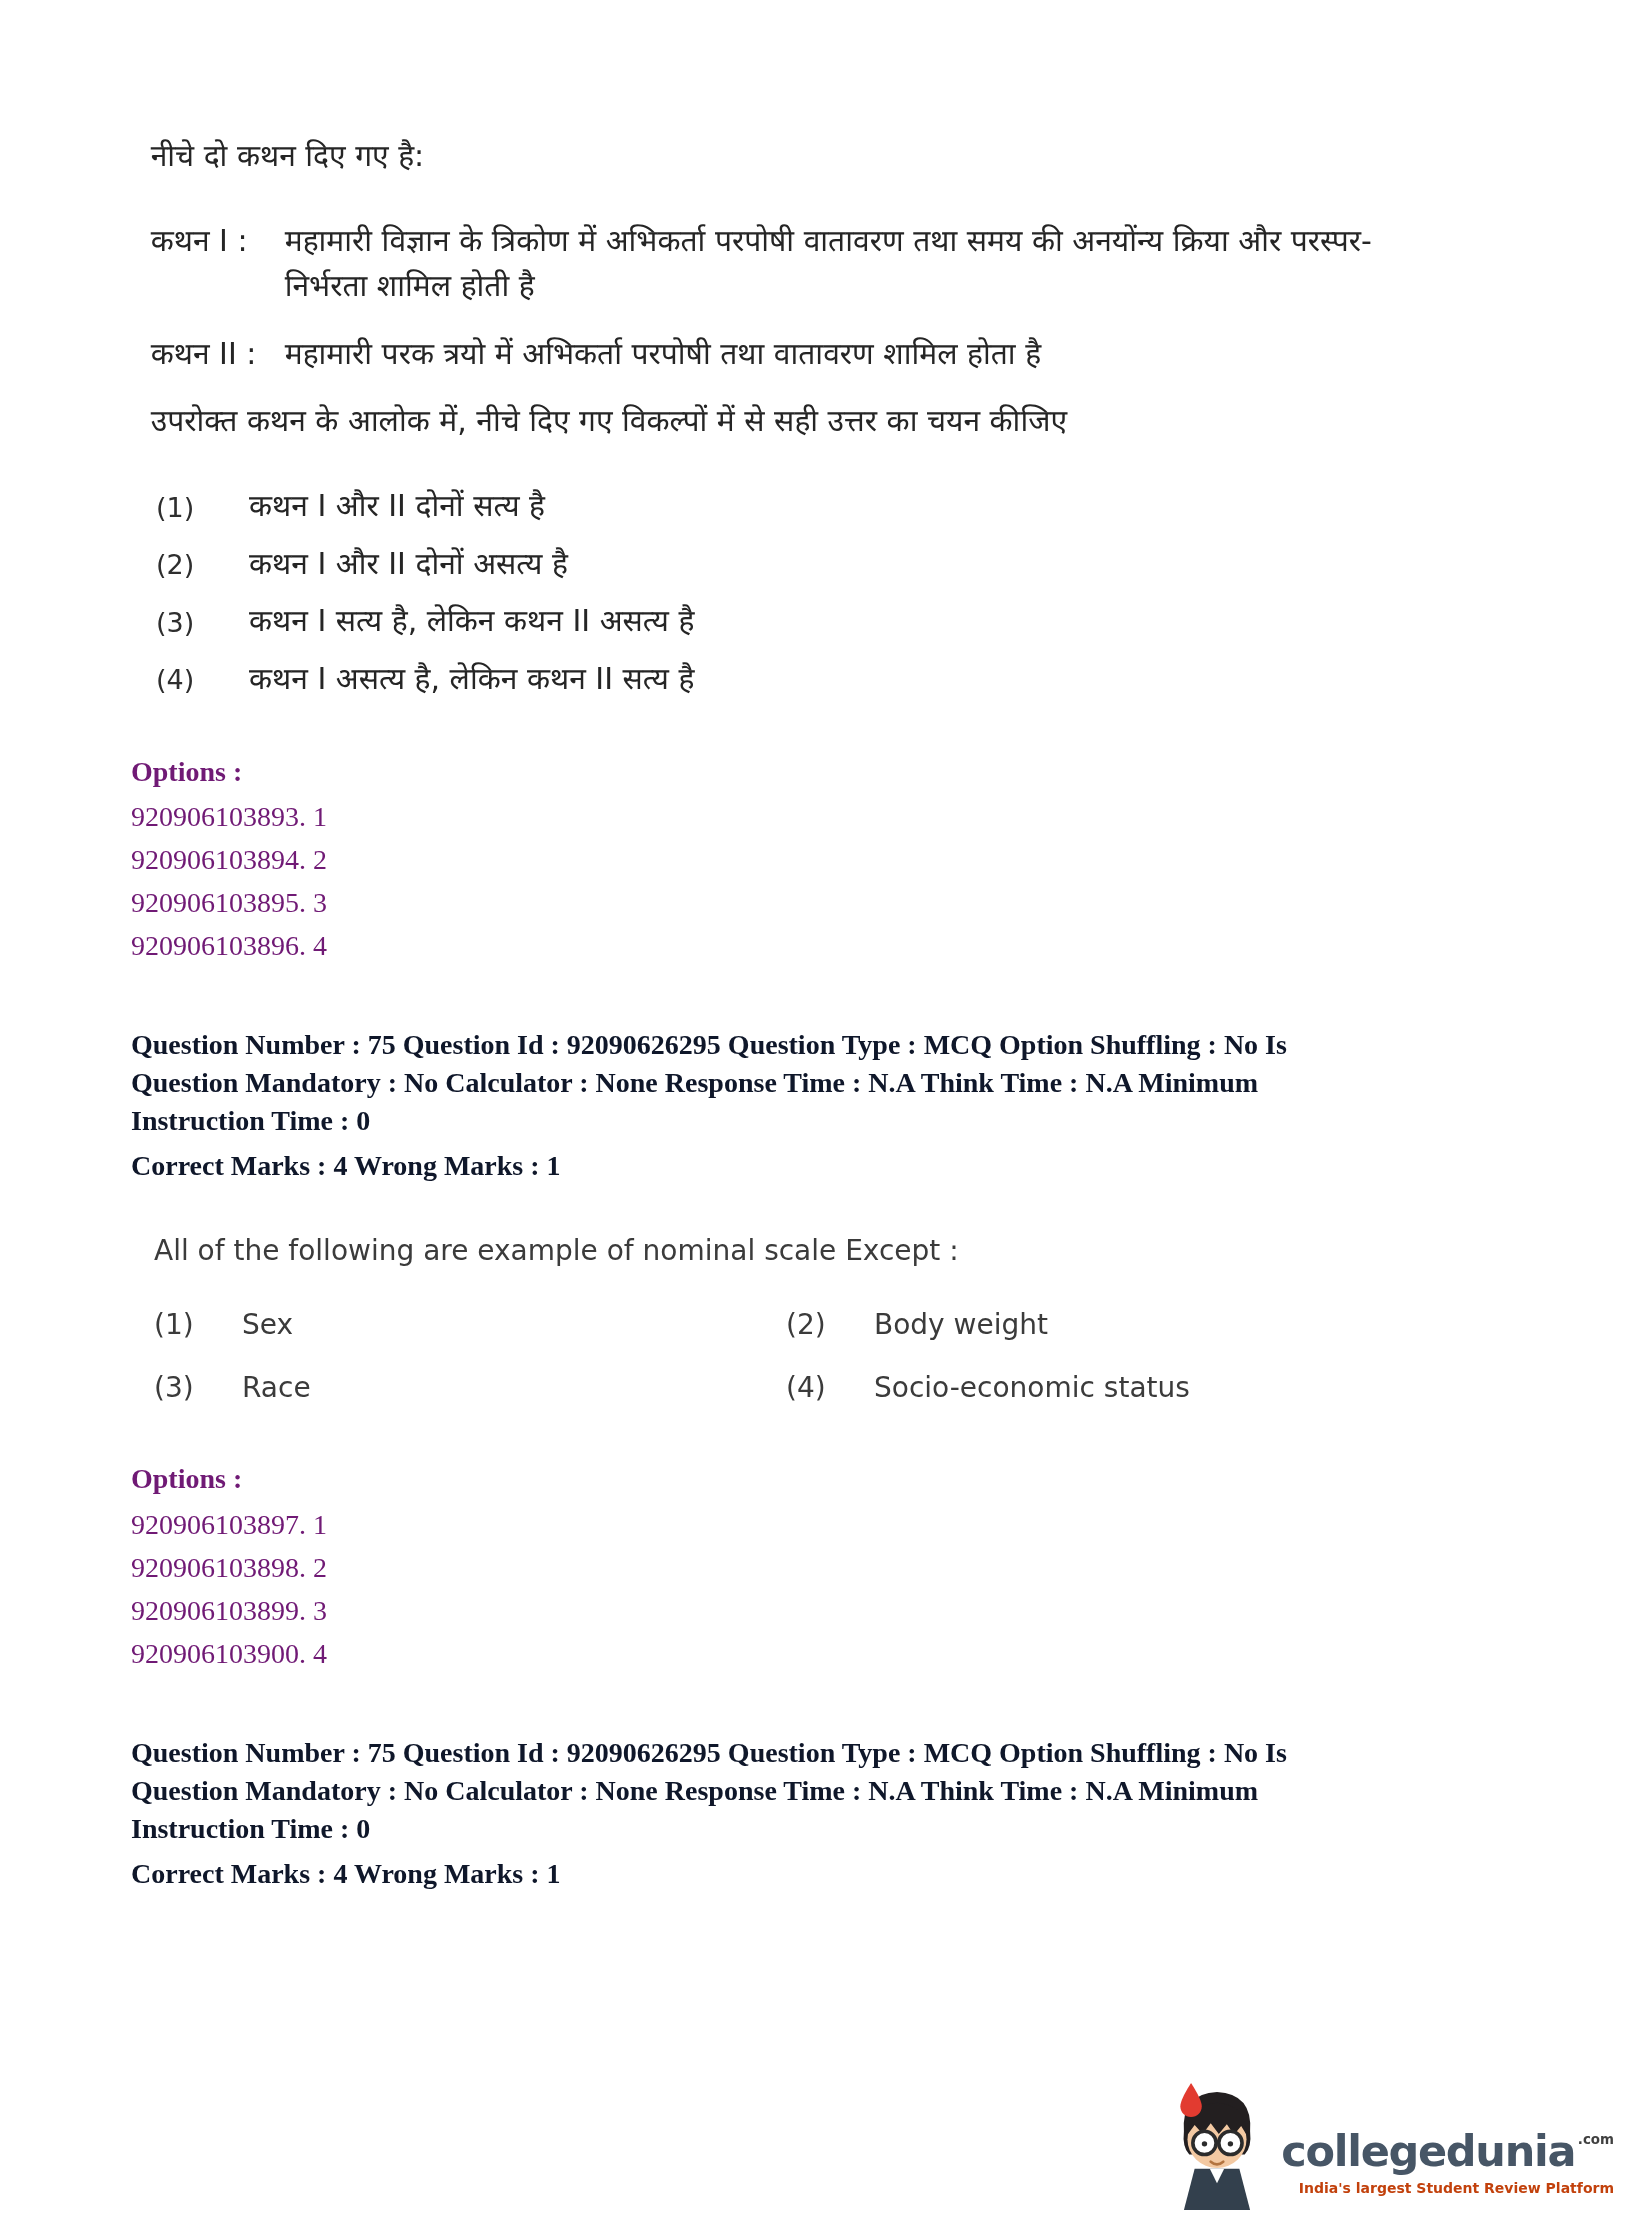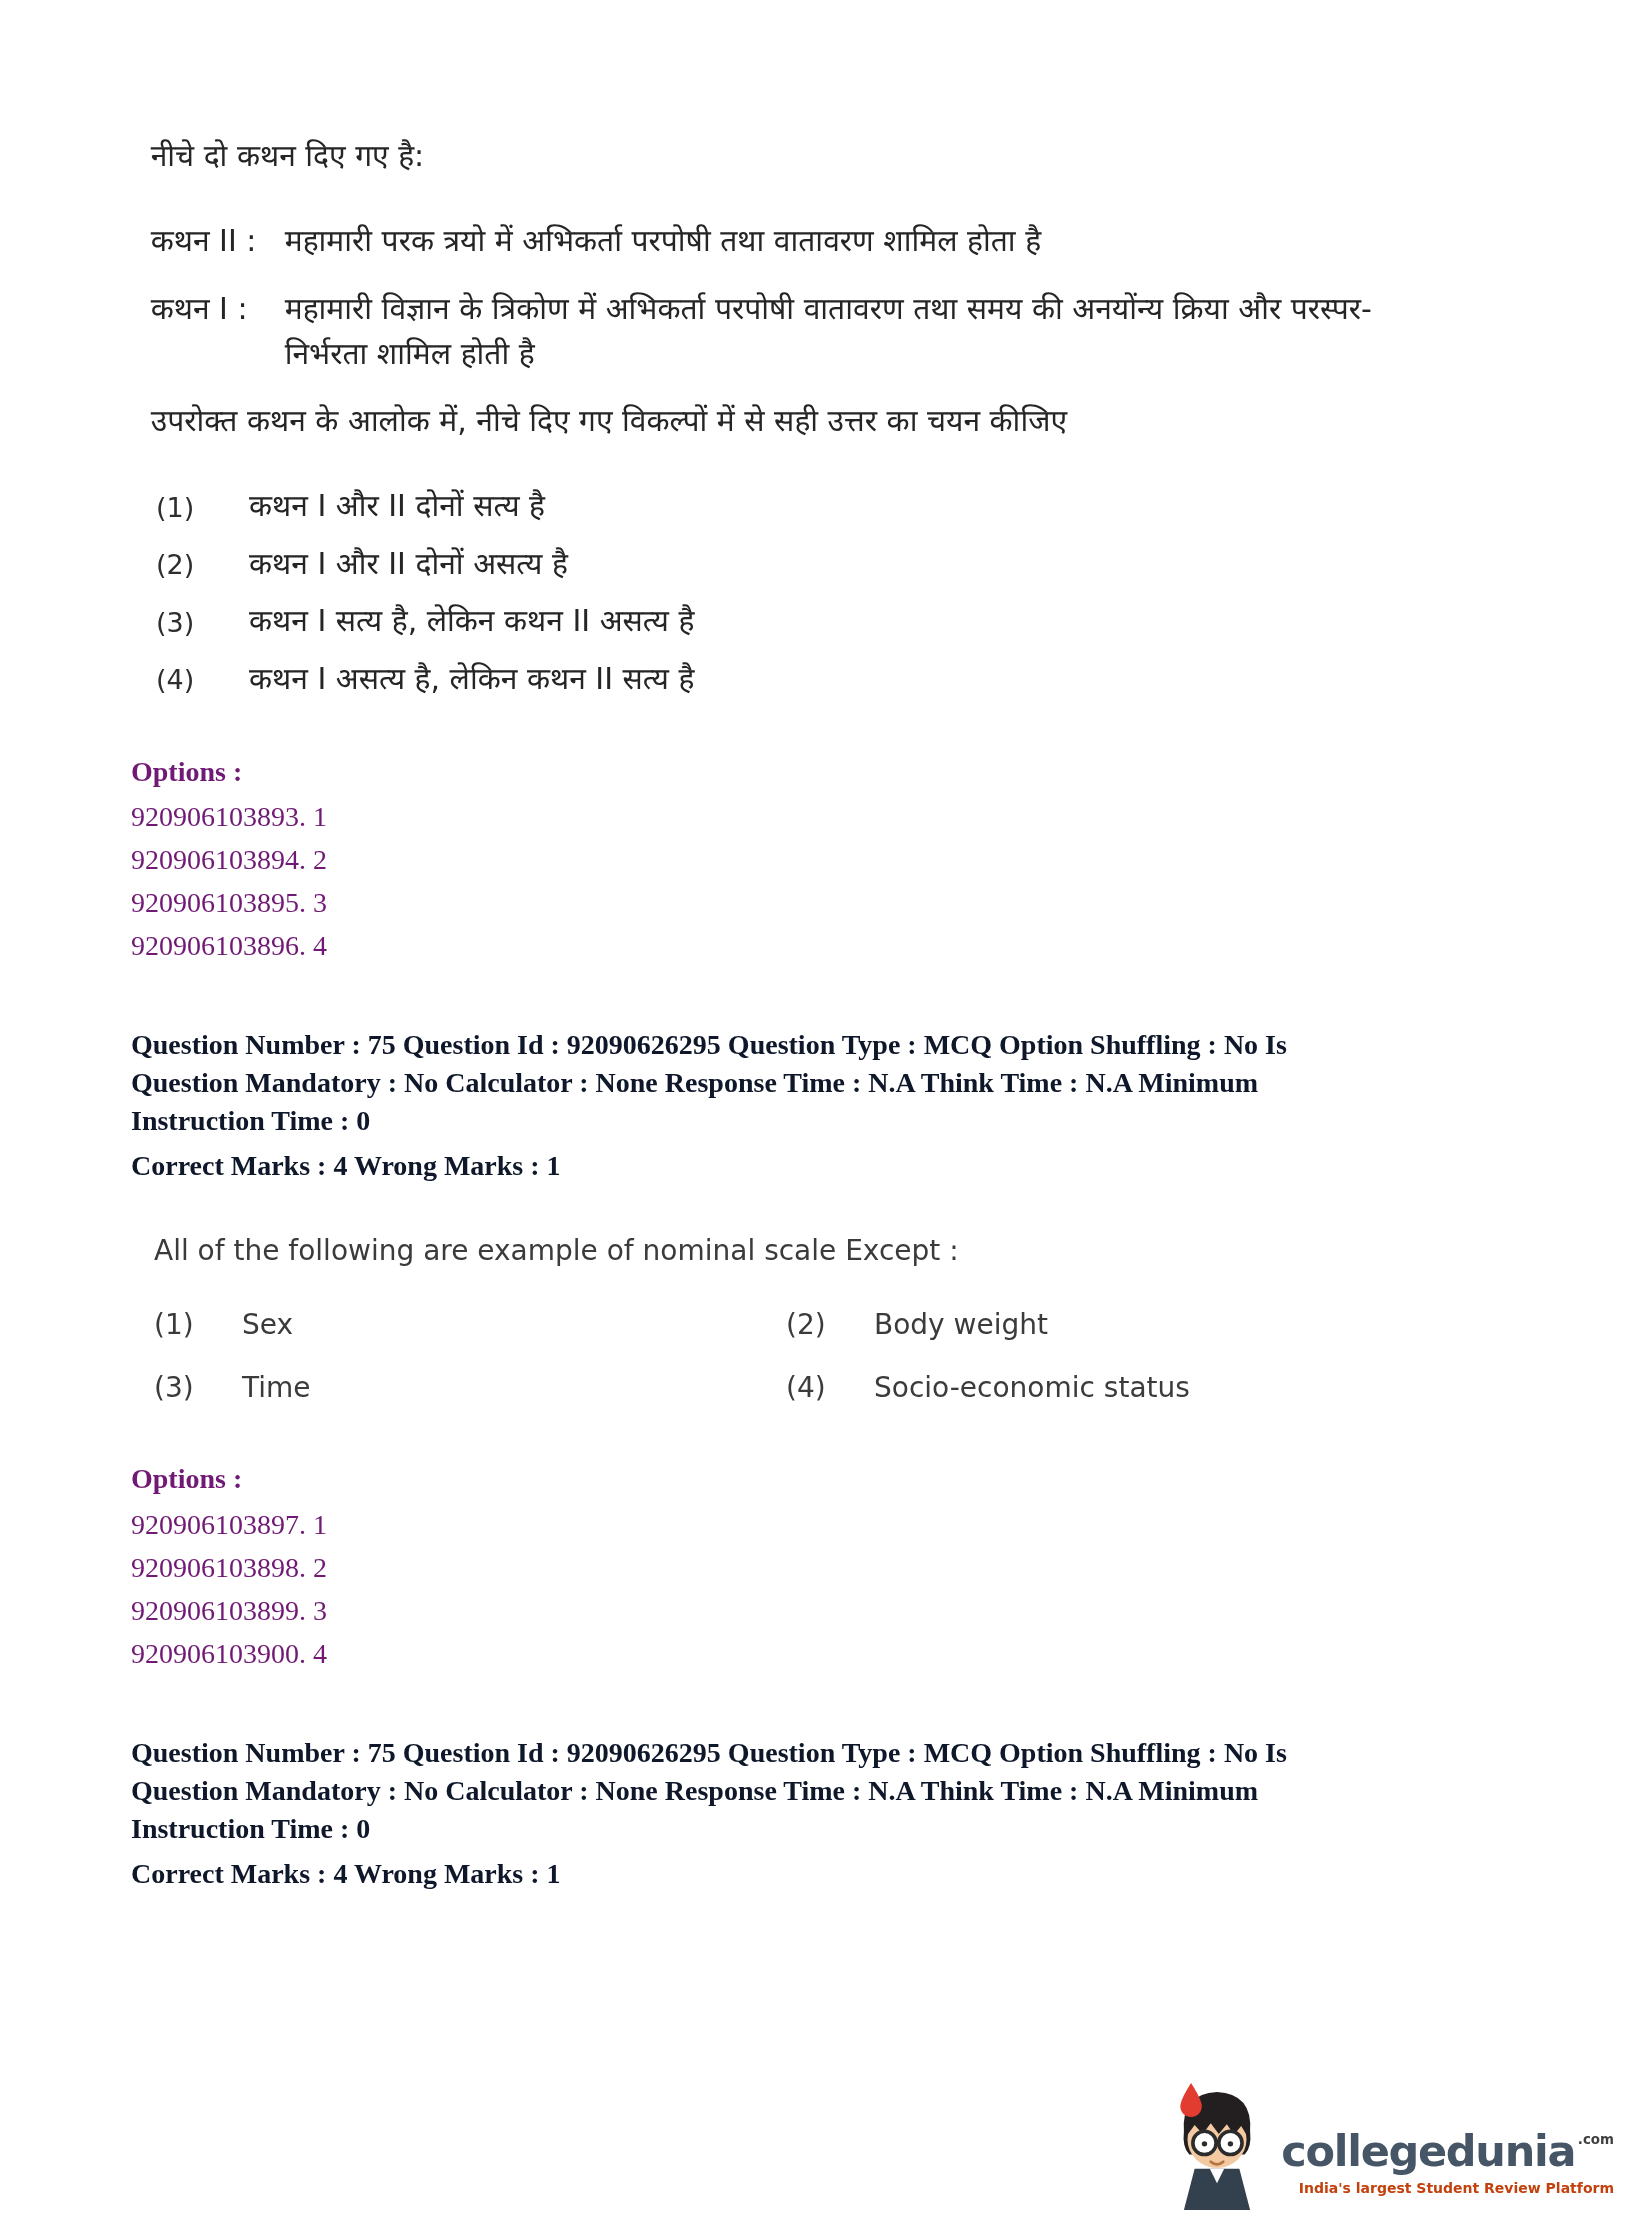--- a/index.html
+++ b/index.html
@@ -51,27 +51,27 @@
 </head>
 <body>
 
 <div class="page">
   <div class="content">
 
     <section class="hindi-block">
       <p class="h-intro">नीचे दो कथन दिए गए है:</p>
 
       <div class="h-statement">
-        <span class="h-label">कथन II :</span>
-        <span class="h-text">महामारी परक त्रयो में अभिकर्ता परपोषी तथा वातावरण शामिल होता है</span>
+        <span class="h-label">कथन I :</span>
+        <span class="h-text">महामारी विज्ञान के त्रिकोण में अभिकर्ता परपोषी वातावरण तथा समय की अनयोंन्य क्रिया और परस्पर-निर्भरता शामिल होती है</span>
       </div>
 
       <div class="h-statement">
-        <span class="h-label">कथन I :</span>
-        <span class="h-text">महामारी विज्ञान के त्रिकोण में अभिकर्ता परपोषी वातावरण तथा समय की अनयोंन्य क्रिया और परस्पर-निर्भरता शामिल होती है</span>
+        <span class="h-label">कथन II :</span>
+        <span class="h-text">महामारी परक त्रयो में अभिकर्ता परपोषी तथा वातावरण शामिल होता है</span>
       </div>
 
       <p class="h-instruction">उपरोक्त कथन के आलोक में, नीचे दिए गए विकल्पों में से सही उत्तर का चयन कीजिए</p>
 
       <div class="h-options">
         <div class="h-opt">
           <span class="opt-num">(1)</span>
           <span class="opt-text">कथन I और II दोनों सत्य है</span>
         </div>
         <div class="h-opt">
@@ -110,21 +110,21 @@
         <div class="e-cell">
           <span class="e-num">(1)</span>
           <span class="e-text">Sex</span>
         </div>
         <div class="e-cell">
           <span class="e-num">(2)</span>
           <span class="e-text">Body weight</span>
         </div>
         <div class="e-cell">
           <span class="e-num">(3)</span>
-          <span class="e-text">Time</span>
+          <span class="e-text">Race</span>
         </div>
         <div class="e-cell">
           <span class="e-num">(4)</span>
           <span class="e-text">Socio-economic status</span>
         </div>
       </div>
     </section>
 
     <section class="opt-ids">
       <p class="ids-label">Options :</p>

